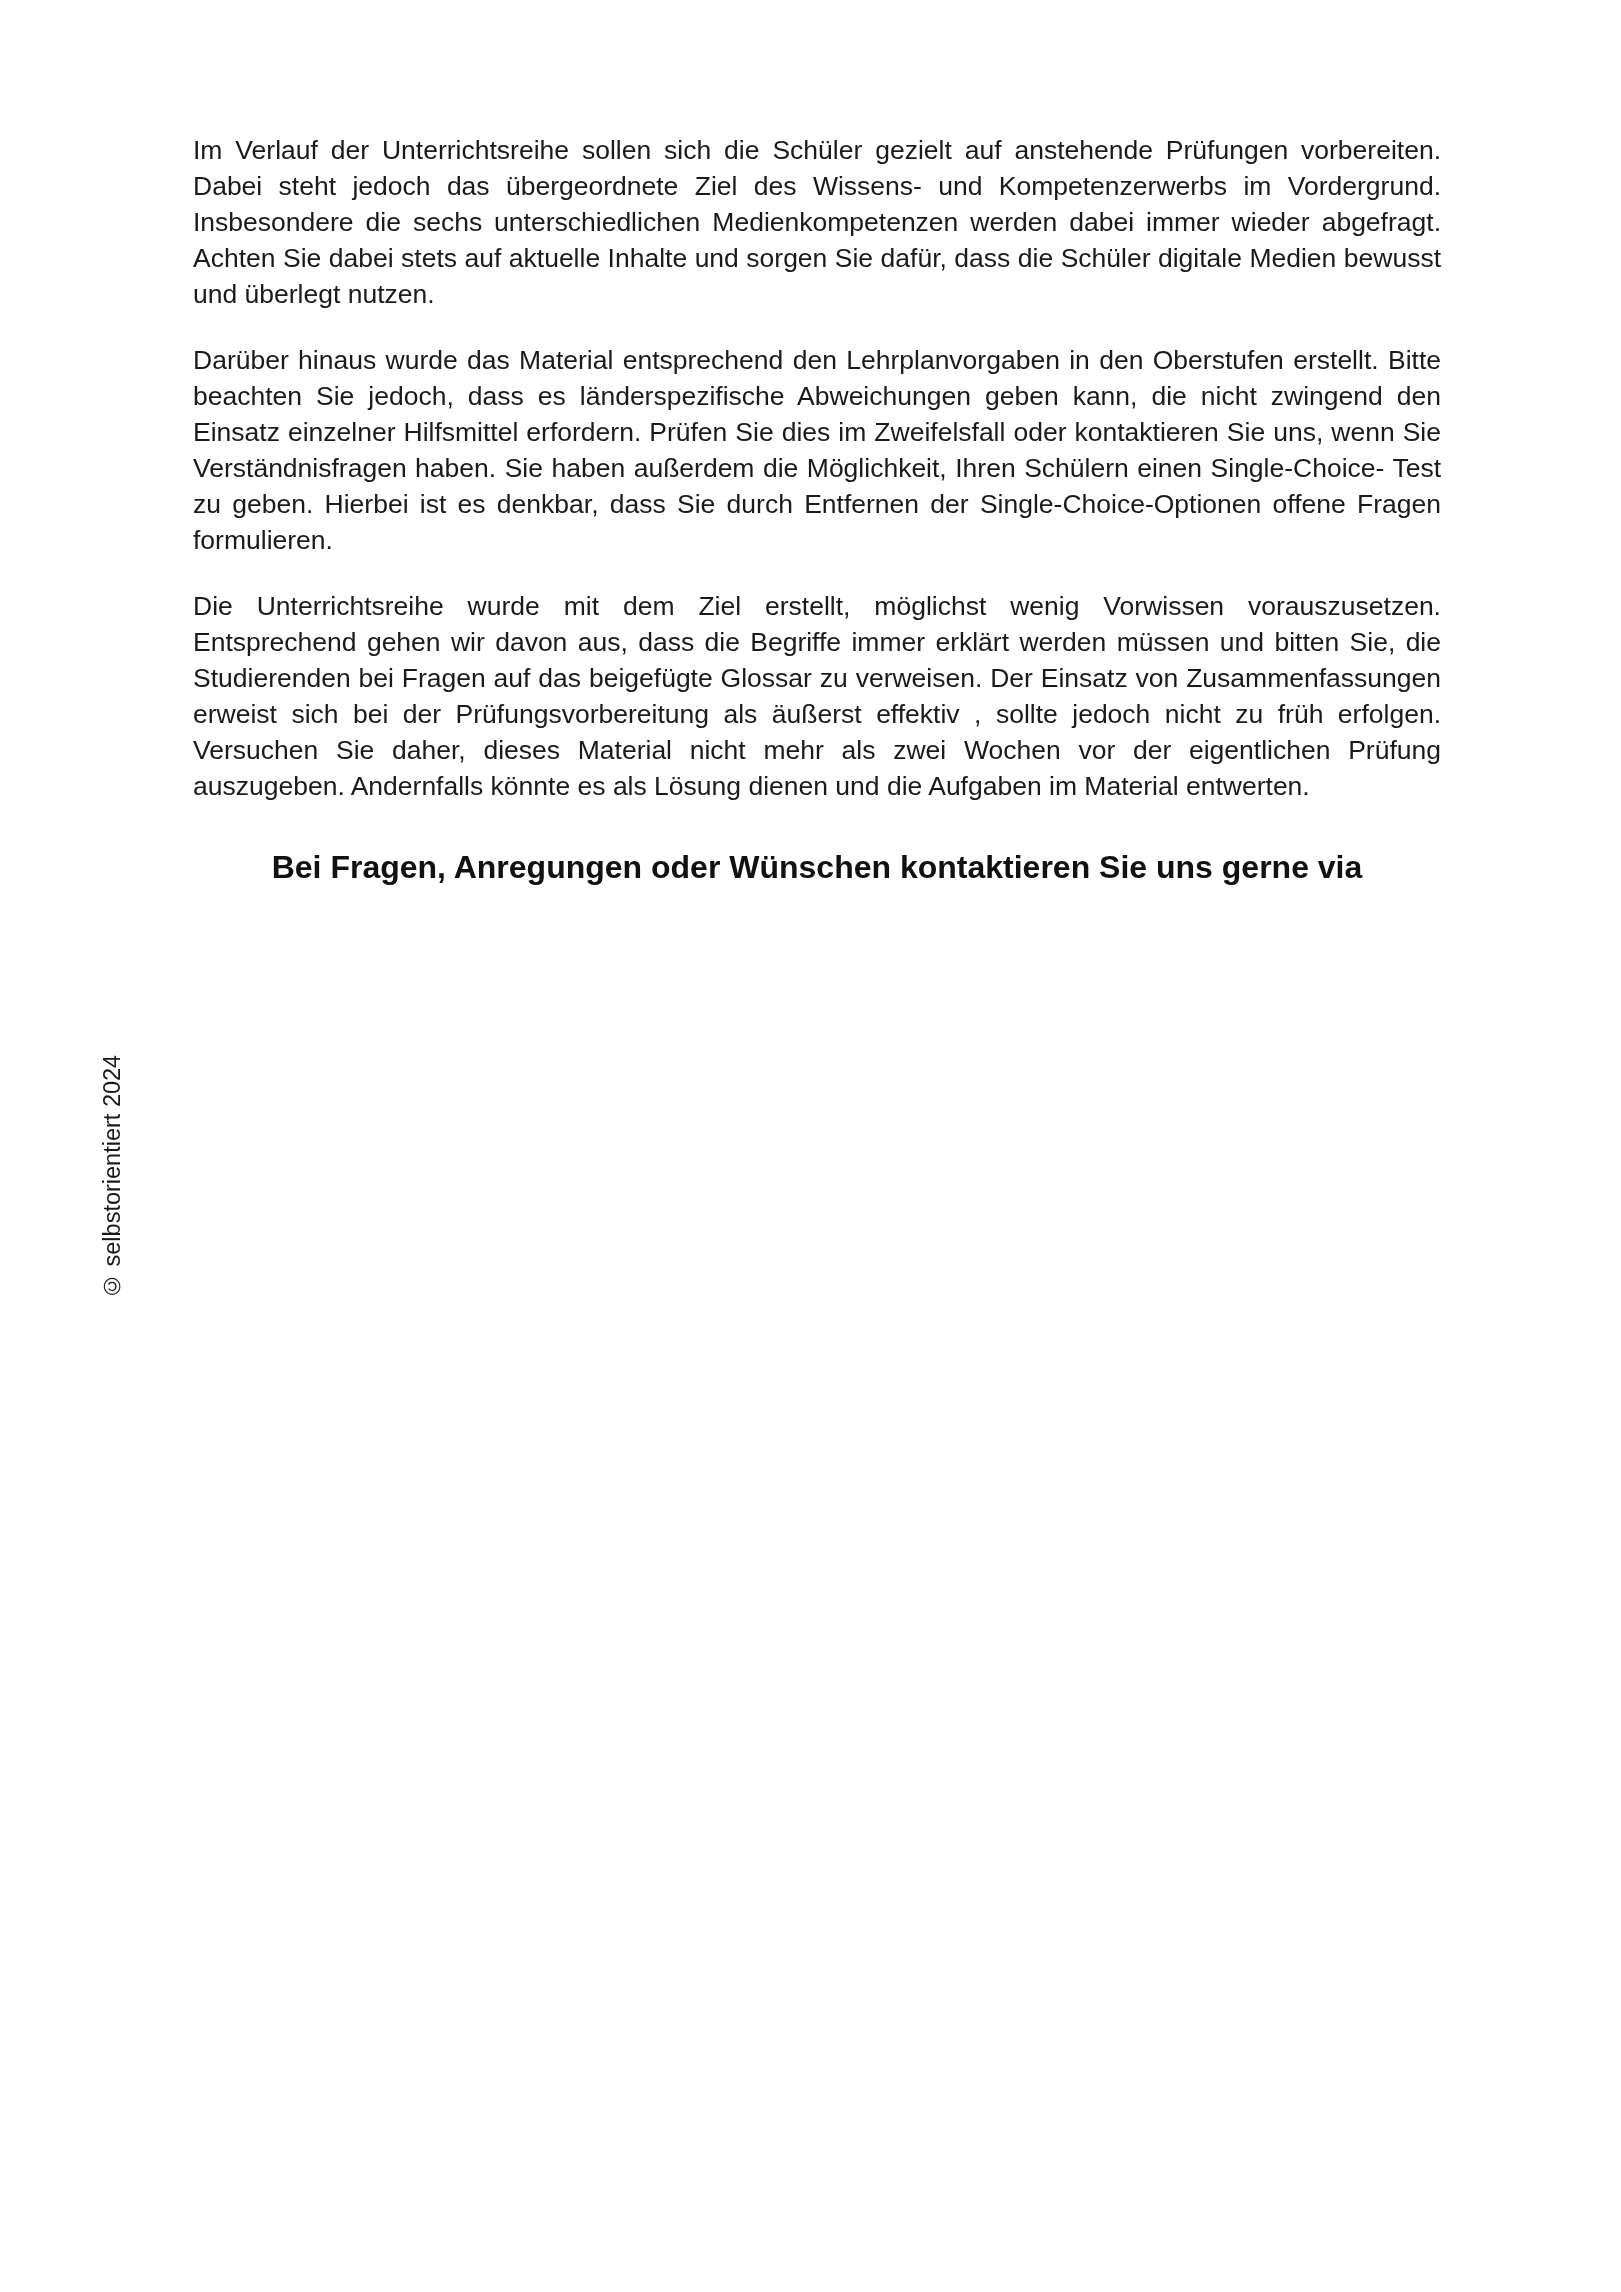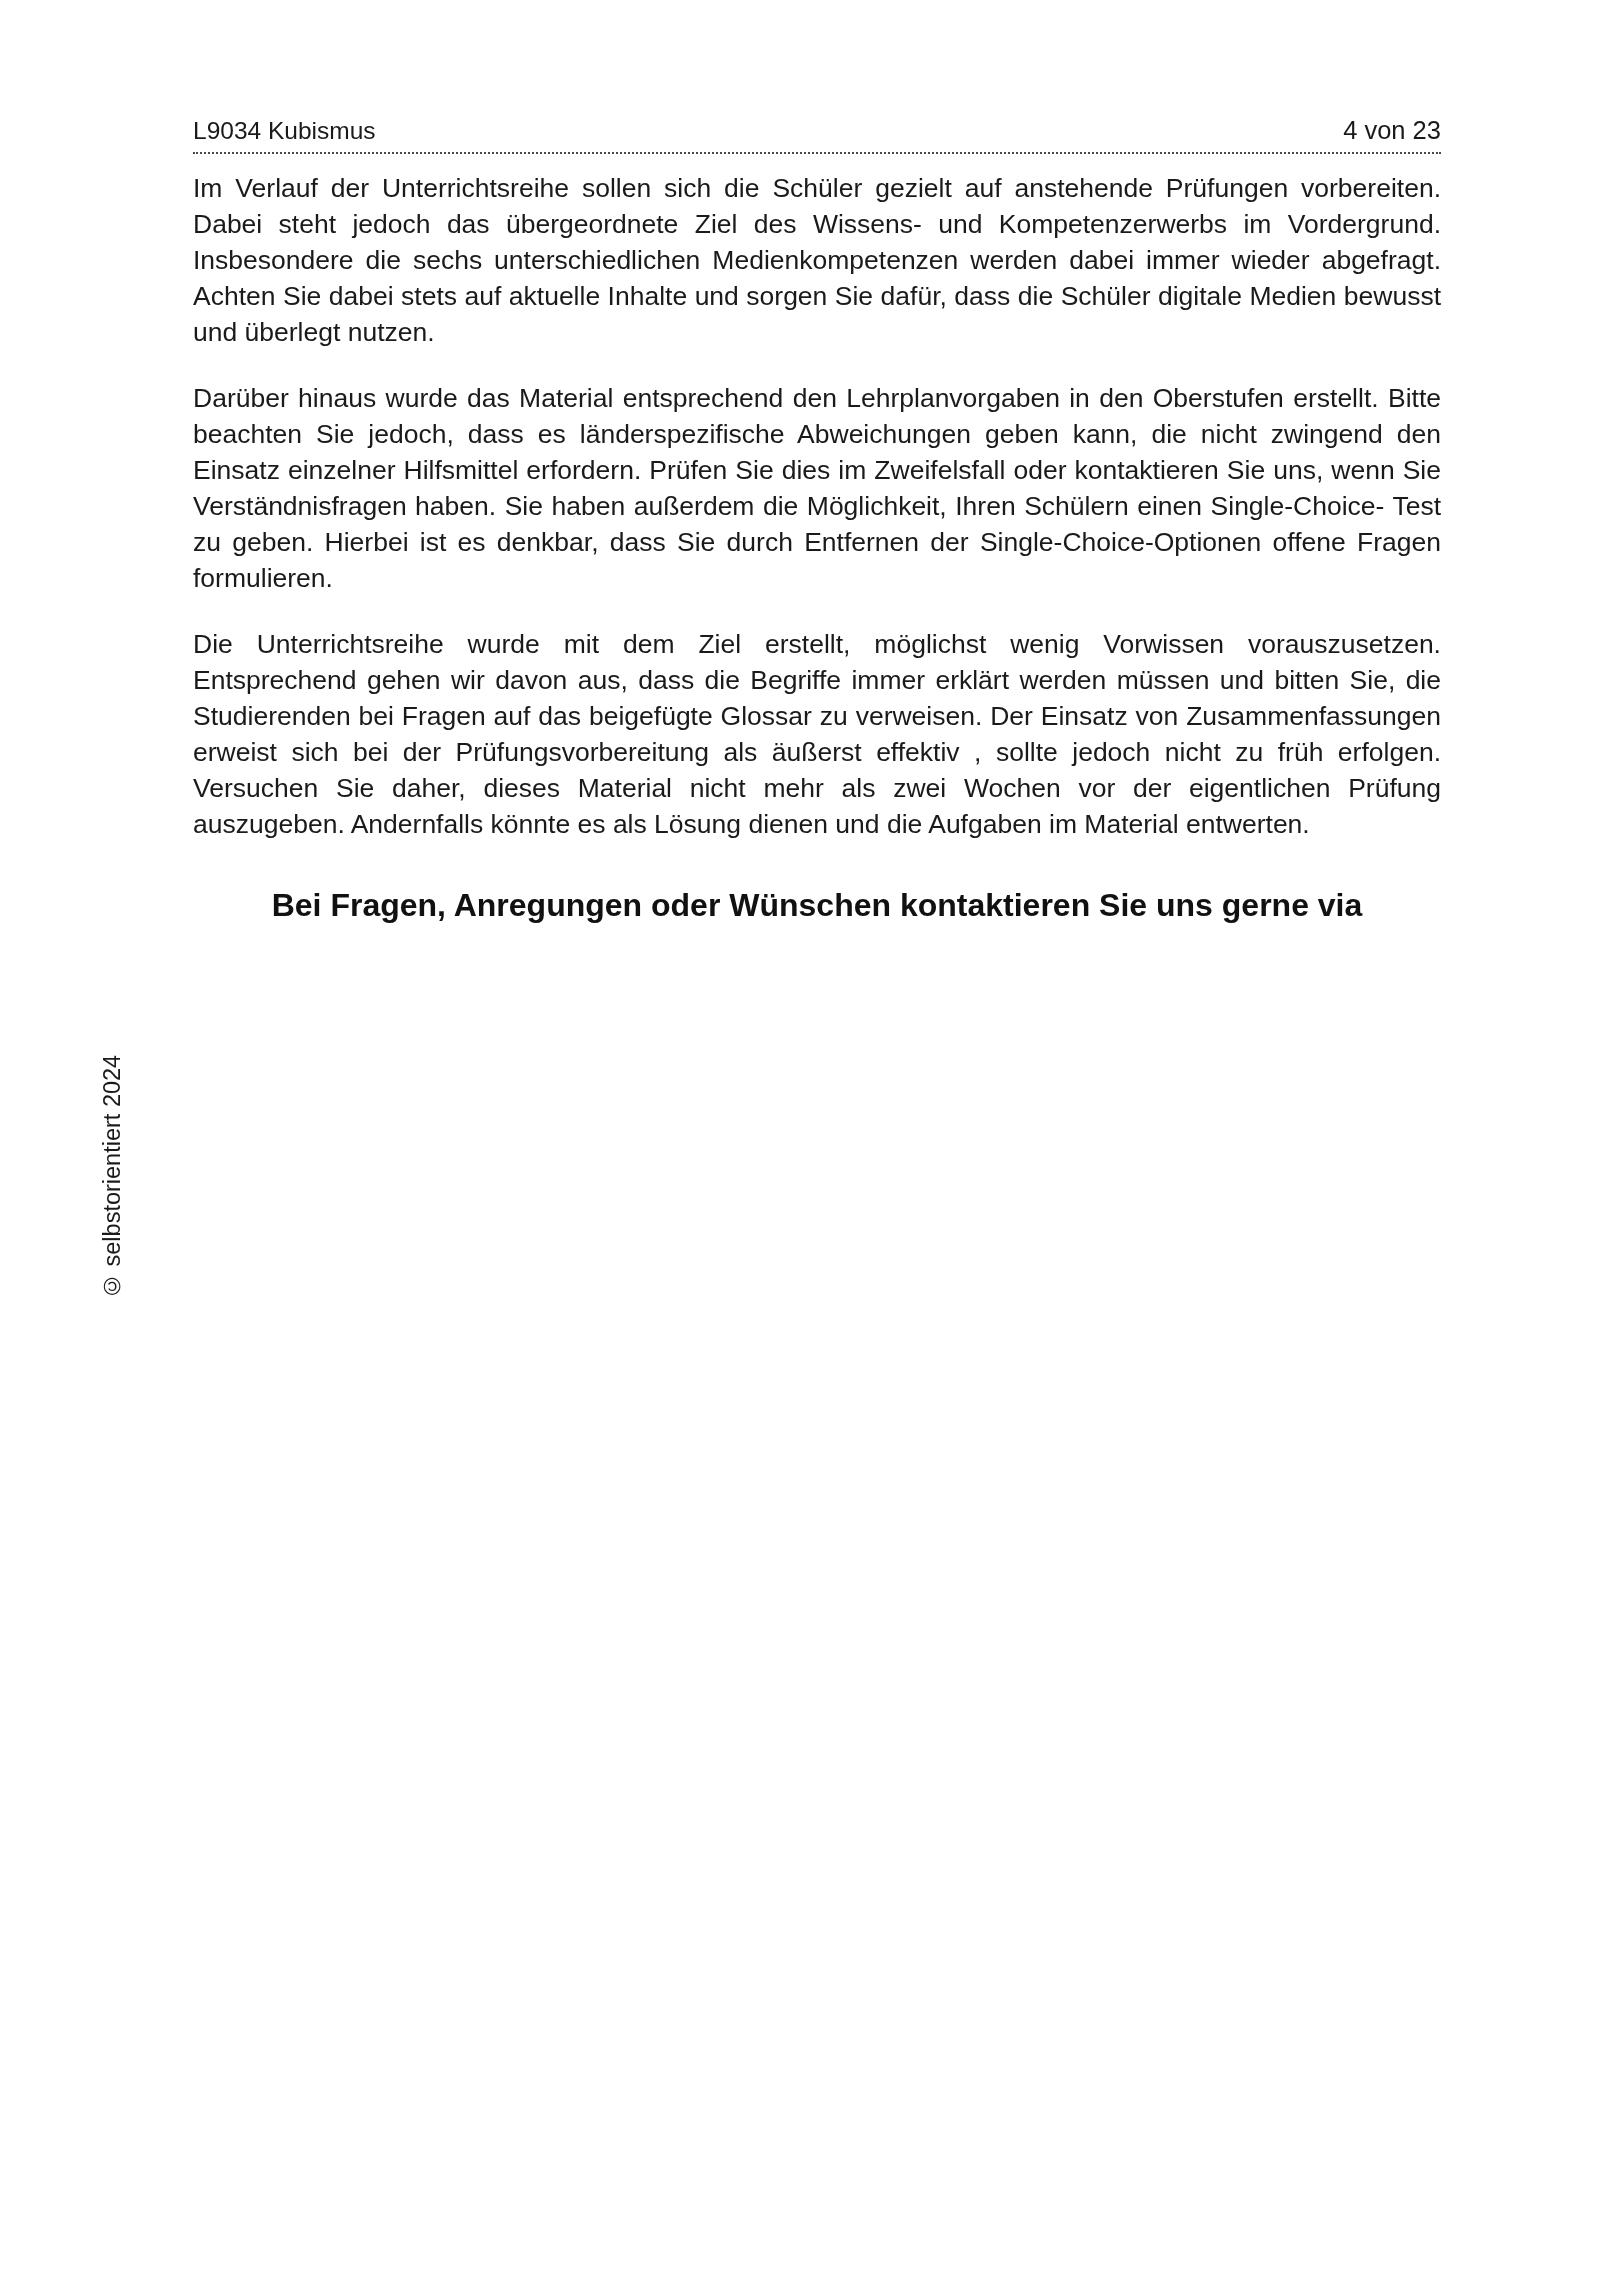--- a/index.html
+++ b/index.html
@@ -103,24 +103,20 @@
 </style>
 </head>
 <body>
 
 <div class="page">
 
   <div class="copyright-vertical">© selbstorientiert 2024</div>
 
   <div class="content">
 
-    <div class="header">
-      <span class="doc-code">L9034 Kubismus</span>
-      <span class="page-indicator">4 von 23</span>
-    </div>
 
 
     <p class="body-par">Im Verlauf der Unterrichtsreihe sollen sich die Schüler gezielt auf anstehende Prüfungen vorbereiten. Dabei steht jedoch das übergeordnete Ziel des Wissens- und Kompetenzerwerbs im Vordergrund. Insbesondere die sechs unterschiedlichen Medienkompetenzen werden dabei immer wieder abgefragt. Achten Sie dabei stets auf aktuelle Inhalte und sorgen Sie dafür, dass die Schüler digitale Medien bewusst und überlegt nutzen.</p>
 
     <p class="body-par">Darüber hinaus wurde das Material entsprechend den Lehrplanvorgaben in den Oberstufen erstellt. Bitte beachten Sie jedoch, dass es länderspezifische Abweichungen geben kann, die nicht zwingend den Einsatz einzelner Hilfsmittel erfordern. Prüfen Sie dies im Zweifelsfall oder kontaktieren Sie uns, wenn Sie Verständnisfragen haben. Sie haben außerdem die Möglichkeit, Ihren Schülern einen Single-Choice- Test zu geben. Hierbei ist es denkbar, dass Sie durch Entfernen der Single-Choice-Optionen offene Fragen formulieren.</p>
 
     <p class="body-par">Die Unterrichtsreihe wurde mit dem Ziel erstellt, möglichst wenig Vorwissen vorauszusetzen. Entsprechend gehen wir davon aus, dass die Begriffe immer erklärt werden müssen und bitten Sie, die Studierenden bei Fragen auf das beigefügte Glossar zu verweisen. Der Einsatz von Zusammenfassungen erweist sich bei der Prüfungsvorbereitung als äußerst effektiv , sollte jedoch nicht zu früh erfolgen. Versuchen Sie daher, dieses Material nicht mehr als zwei Wochen vor der eigentlichen Prüfung auszugeben. Andernfalls könnte es als Lösung dienen und die Aufgaben im Material entwerten.</p>
 
 
     <p class="contact-line">Bei Fragen, Anregungen oder Wünschen kontaktieren Sie uns gerne via</p>

